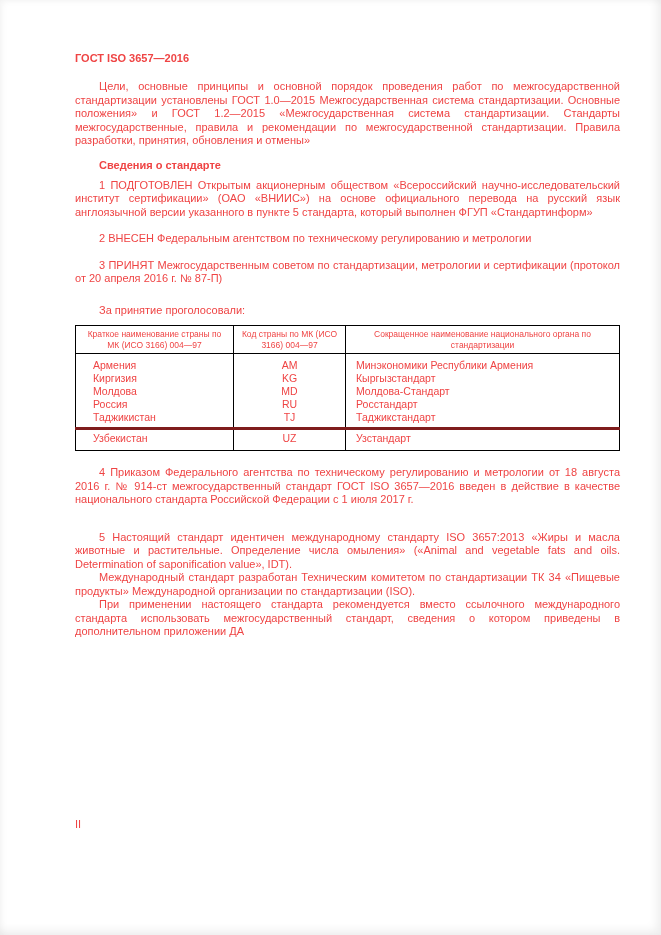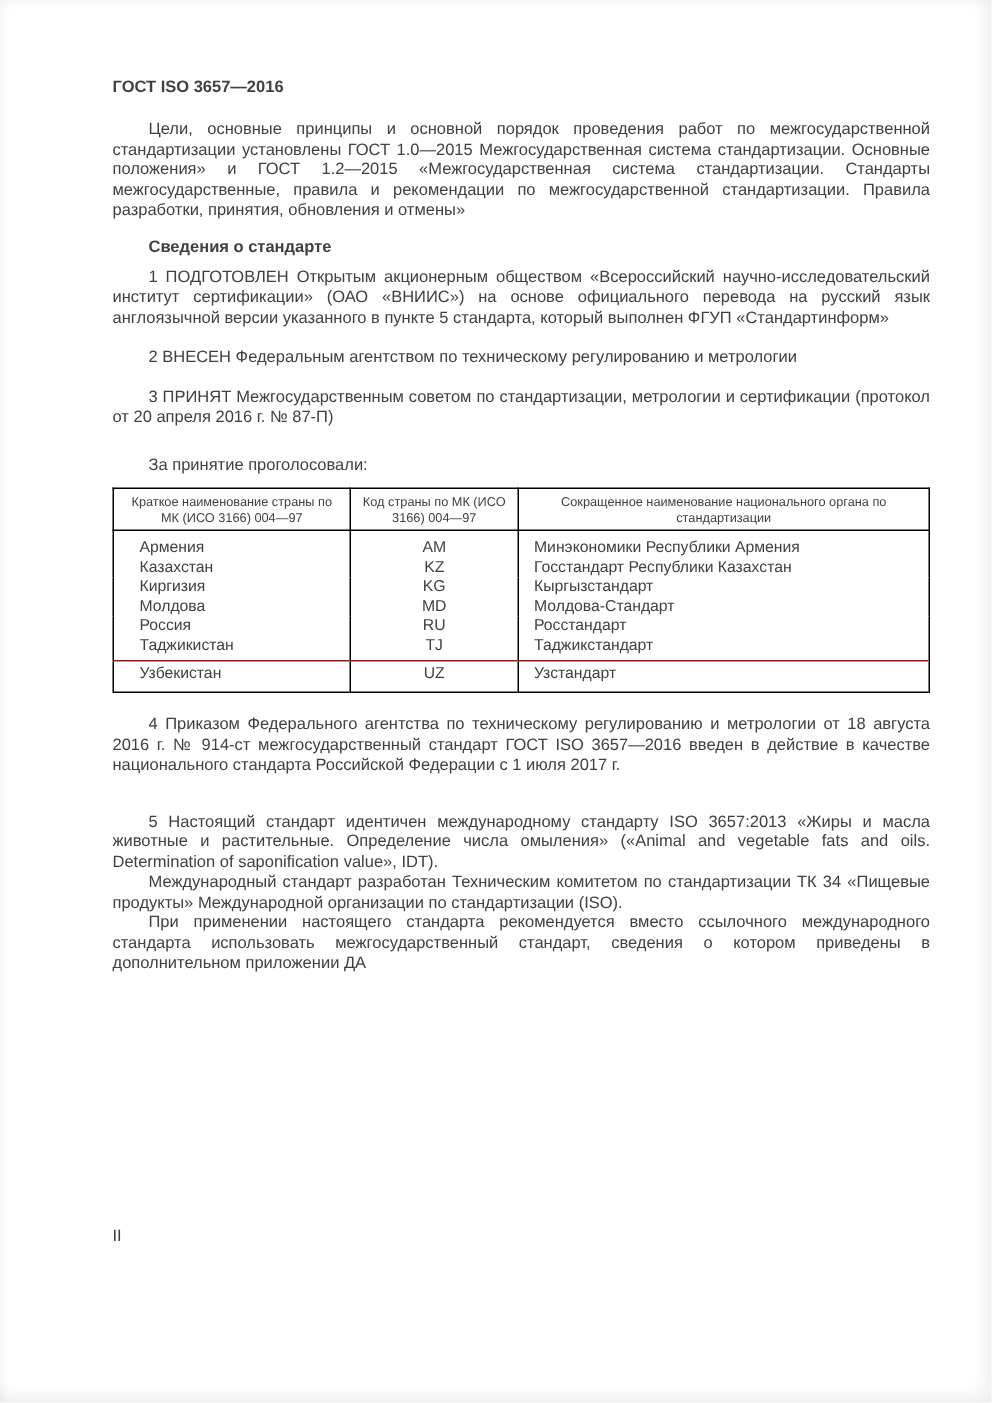--- a/index.html
+++ b/index.html
@@ -4,21 +4,21 @@
 <style>
   * { margin: 0; padding: 0; box-sizing: border-box; }
   html, body { background: #ffffff; }
   .page {
     position: relative;
     width: 661px;
     height: 935px;
     margin: 0 auto;
     background: #ffffff;
     font-family: "Liberation Sans", sans-serif;
-    color: #404040;
+    color: #ef4444;
     box-shadow: inset -4px -4px 10px rgba(0,0,0,0.07), inset 3px 2px 6px rgba(0,0,0,0.03);
     overflow: hidden;
   }
   .content {
     padding: 52px 41px 0 75px;
   }
   .doc-code {
     font-size: 11px;
     font-weight: bold;
   }
@@ -74,21 +74,21 @@
     line-height: 13px;
     vertical-align: top;
     padding: 0;
   }
   table.vote-table td.cell-country { padding-left: 17px; }
   table.vote-table td.cell-code    { text-align: center; }
   table.vote-table td.cell-org     { padding-left: 10px; }
   table.vote-table tr.first-row td { padding-top: 5px; }
   table.vote-table tr.last-group td { padding-bottom: 3px; }
   table.vote-table tr.sep-row td {
-    border-top: 1px solid #7f1d1d;
+    border-top: 3px solid #7f1d1d;
     padding-top: 2px;
     padding-bottom: 5px;
   }
   .page-number {
     position: absolute;
     left: 75px;
     top: 818px;
     font-size: 11px;
   }
 </style>
@@ -124,25 +124,20 @@
           <th>Сокращенное наименование национального органа по стандартизации</th>
         </tr>
       </thead>
       <tbody>
         <tr class="first-row">
           <td class="cell-country">Армения</td>
           <td class="cell-code">AM</td>
           <td class="cell-org">Минэкономики Республики Армения</td>
         </tr>
         <tr>
-          <td class="cell-country">Казахстан</td>
-          <td class="cell-code">KZ</td>
-          <td class="cell-org">Госстандарт Республики Казахстан</td>
-        </tr>
-        <tr>
           <td class="cell-country">Киргизия</td>
           <td class="cell-code">KG</td>
           <td class="cell-org">Кыргызстандарт</td>
         </tr>
         <tr>
           <td class="cell-country">Молдова</td>
           <td class="cell-code">MD</td>
           <td class="cell-org">Молдова-Стандарт</td>
         </tr>
         <tr>

